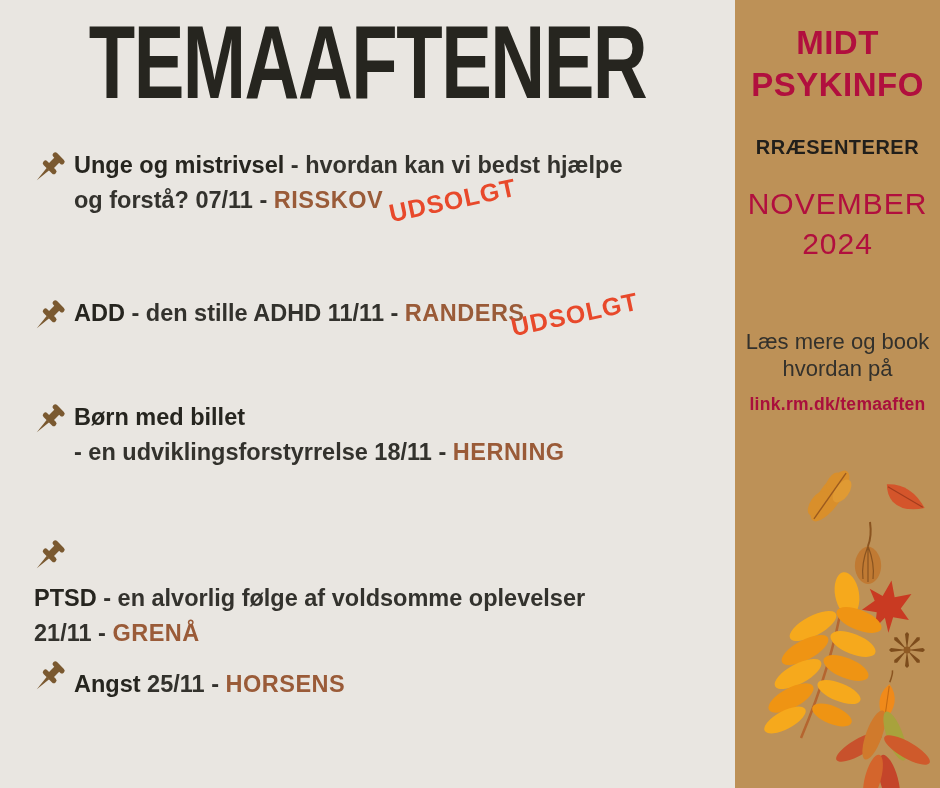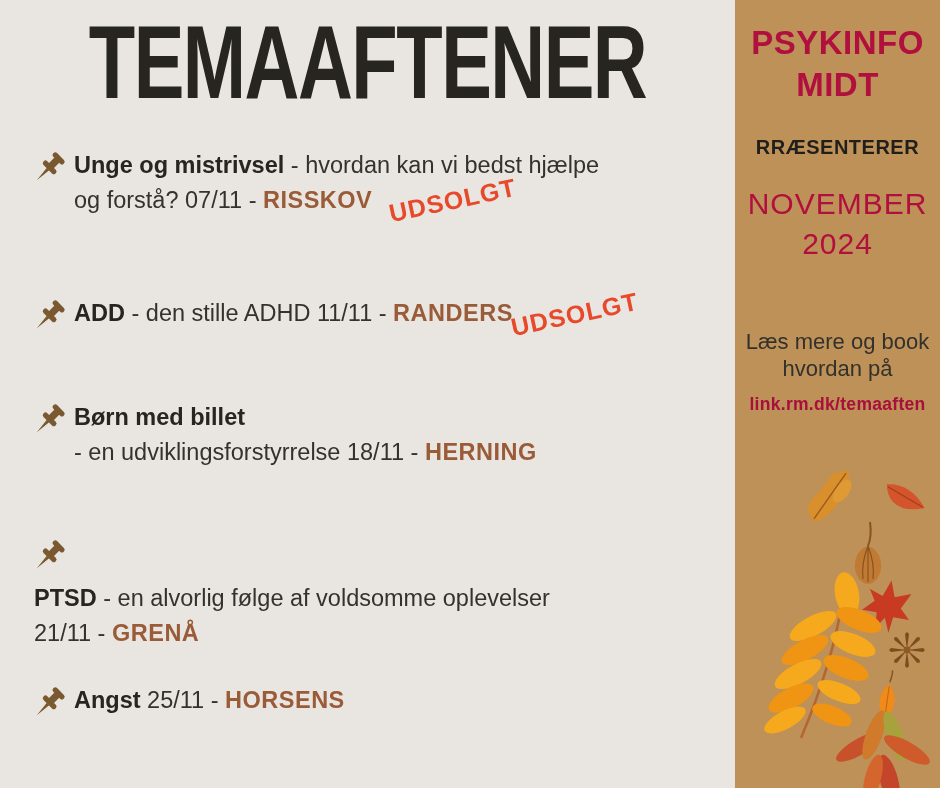--- a/index.html
+++ b/index.html
@@ -13,31 +13,31 @@
   .main{position:absolute;left:0;top:0;width:735px;height:628px;}
   .page-title{
     position:absolute;top:2px;left:0;width:735px;text-align:center;
     font-size:100px;font-weight:700;color:#26251f;letter-spacing:-2px;
     transform:scale(0.76,1.04);transform-origin:50% 0;white-space:nowrap;
   }
   .event{position:absolute;left:28px;width:690px;display:flex;align-items:flex-start;}
   .event .pin{flex:0 0 40px;margin-top:1px;}
   .event .txt{font-size:23.5px;line-height:35px;margin-left:6px;}
   .ev-bold{font-weight:700;color:#26251f;}
-  .ev-reg{font-weight:400;color:#33322d;}
+  .ev-reg{font-weight:700;color:#33322d;}
   .ev-city{font-weight:700;color:#9a5b38;letter-spacing:0.5px;}
   .badge{
     position:absolute;color:#e8492b;font-weight:700;font-size:25px;
     letter-spacing:1px;transform:rotate(-12deg);white-space:nowrap;
   }
   .ev1{top:148px;}  .ev1 .badge{left:360px;top:38px;}
   .ev2{top:296px;}  .ev2 .badge{left:482px;top:4px;}
   .ev3{top:400px;}
   .ev4{top:536px;flex-direction:column;}
-  .ev5{top:683px;}
+  .ev5{top:657px;align-items:flex-end;}
   
   .sidebar{
     position:absolute;left:735px;top:0;width:205px;height:788px;
     background:#bd9157;overflow:hidden;text-align:center;
   }
   .brand{
     position:absolute;top:22px;left:0;width:205px;
     font-size:33px;font-weight:700;line-height:42px;color:#b10f3e;
     letter-spacing:0.5px;
   }
@@ -154,22 +154,22 @@
       <div class="txt">
         <div><span class="ev-bold">Angst</span><span class="ev-reg"> 25/11 - </span><span class="ev-city">HORSENS</span></div>
       </div>
     </div>
 
   </div>
 
   <div class="sidebar">
 
     <div class="brand">
+      <div>MIDT</div>
       <div>PSYKINFO</div>
-      <div>MIDT</div>
     </div>
 
     <div class="presents">RRÆSENTERER</div>
 
     <div class="month">
       <div>NOVEMBER</div>
       <div>2024</div>
     </div>
 
     <div class="info">

